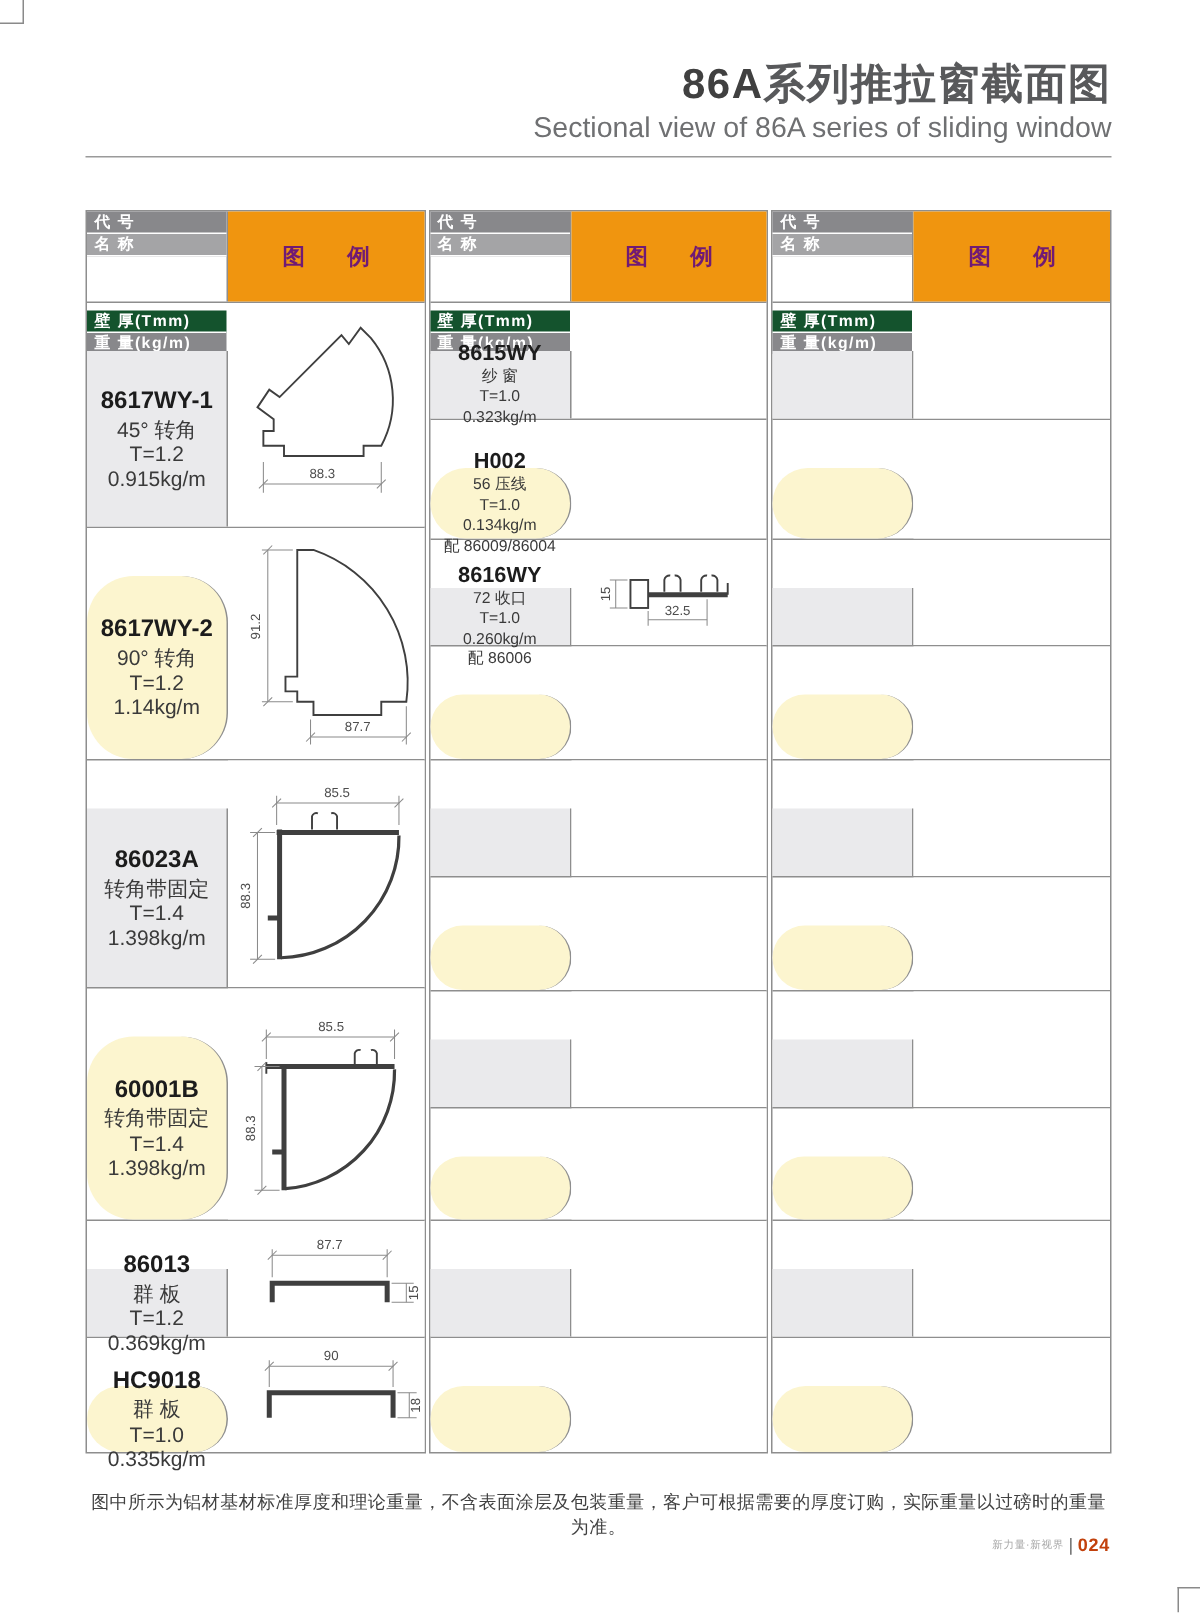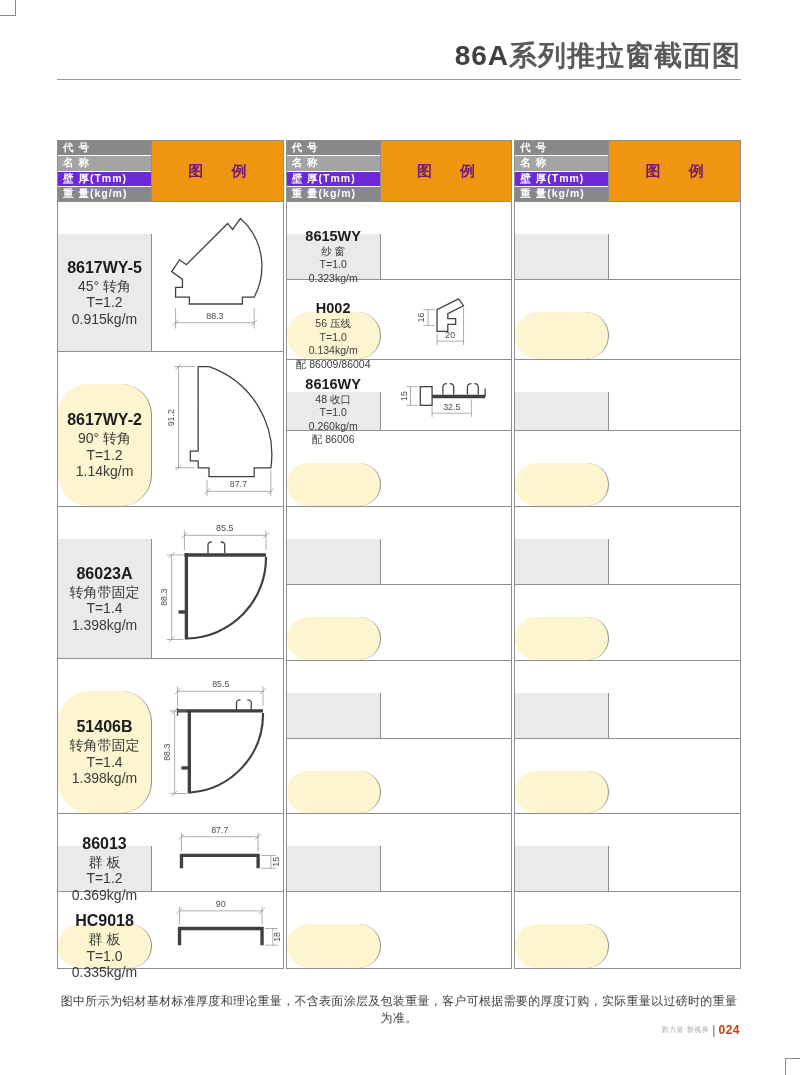--- a/index.html
+++ b/index.html
@@ -19,21 +19,21 @@
   .subtitle{font-size:19px;color:#6F7072;margin-top:3px;line-height:22px;}
   .rule{margin-top:7px;border-top:1px solid #9A9A9A;height:0;}
 
   
   .table{position:absolute;left:57px;top:140px;width:684px;display:flex;gap:2px;}
   .group{flex:1;border:1px solid #8E8E8E;box-sizing:border-box;background:#fff;}
   .ghead{display:flex;height:60px;}
   .hl-col{width:94px;display:flex;flex-direction:column;border-right:1px solid #8E8E8E;box-sizing:border-box;}
   .hrow{flex:1;color:#ffffff;font-size:10.5px;font-weight:bold;display:flex;align-items:center;
         padding-left:5px;letter-spacing:1px;white-space:nowrap;border-bottom:1px solid #fff;box-sizing:border-box;}
-  .h1{background:#88888B;}.h2{background:#A4A4A6;}.h3{background:#6d28d9;}
+  .h1{background:#88888B;}.h2{background:#A4A4A6;}.h3{background:#14532d;margin-top:36px;}
   .h4{background:#88888B;border-bottom:none;}
   .legend{flex:1;background:#F0950F;color:#701a75;font-weight:bold;font-size:15px;
           display:flex;align-items:center;justify-content:center;letter-spacing:12px;text-indent:12px;}
 
   .row{display:flex;border-top:1px solid #8E8E8E;box-sizing:border-box;}
   .lab{width:94px;box-sizing:border-box;border-right:1px solid #8E8E8E;display:flex;
        flex-direction:column;align-items:center;justify-content:center;text-align:center;padding:2px 7px;margin-top:32px;}
   .lab .code{font-size:16px;font-weight:bold;color:#1c1c1c;line-height:20px;white-space:nowrap;}
   .lab .ln{font-size:14px;color:#3a3a3a;line-height:16.5px;white-space:nowrap;}
   .compact .code{font-size:14.5px;line-height:17px;}
@@ -61,39 +61,40 @@
 </head>
 <body>
 
 <div class="page">
 
   <div class="crop-tl"></div>
   <div class="crop-br"></div>
 
   <div class="masthead">
     <div class="title"><span class="hl">86A</span><span>系列推拉窗截面图</span></div>
+    <div class="subtitle">Sectional view of 86A series of sliding window</div>
     <div class="rule"></div>
   </div>
 
   <div class="table">
 
     <div class="group">
       <div class="ghead">
         <div class="hl-col">
           <div class="hrow h1">代 号</div>
           <div class="hrow h2">名 称</div>
           <div class="hrow h3">壁 厚(Tmm)</div>
           <div class="hrow h4">重 量(kg/m)</div>
         </div>
         <div class="legend">图 例</div>
       </div>
 
       <div class="row" style="height:150px">
         <div class="lab bg-g">
-          <div class="code">8617WY-5</div>
+          <div class="code">8617WY-1</div>
           <div class="ln">45°  转角</div>
           <div class="ln">T=1.2</div>
           <div class="ln">0.915kg/m</div>
         </div>
         <div class="dia">
           <svg viewBox="0 0 133 150" preserveAspectRatio="xMidYMid meet">
             <path class="pr" d="M24,96 L24,86 L31,86 L31,78 L20,70 L28,58 L35,63 L77,21 L82,27 L90,16 L97,23 A66,66 0 0 1 104,96 L92,96 L92,103 L38,103 L38,96 Z"></path>
             <line class="dl" x1="24" y1="107" x2="24" y2="128"></line>
               <line class="dl" x1="104" y1="107" x2="104" y2="128"></line>
             <line class="dl" x1="24" y1="122" x2="104" y2="122"></line>
@@ -156,21 +157,21 @@
             <line class="dl" x1="20" y1="48" x2="20" y2="134"></line>
             <line class="dl" x1="17" y1="51" x2="23" y2="45"></line>
               <line class="dl" x1="17" y1="137" x2="23" y2="131"></line>
             <text class="dim" transform="rotate(-90 15 91)" x="15" y="91">88.3</text>
           </svg>
         </div>
       </div>
 
       <div class="row" style="height:155px">
         <div class="lab bg-y">
-          <div class="code">51406B</div>
+          <div class="code">60001B</div>
           <div class="ln">转角带固定</div>
           <div class="ln">T=1.4</div>
           <div class="ln">1.398kg/m</div>
         </div>
         <div class="dia">
           <svg viewBox="0 0 133 155" preserveAspectRatio="xMidYMid meet">
             <line class="tk" x1="26" y1="52" x2="113" y2="52"></line>
             <line class="pr" x1="26" y1="49" x2="26" y2="57"></line>
             <line class="tk" x1="38" y1="52" x2="38" y2="136"></line>
             <line class="tk" x1="30" y1="110" x2="38" y2="110"></line>
@@ -263,39 +264,26 @@
       </div>
 
       <div class="row" style="height:80px">
         <div class="lab bg-y compact">
           <div class="code">H002</div>
           <div class="ln">56 压线</div>
           <div class="ln">T=1.0</div>
           <div class="ln">0.134kg/m</div>
           <div class="ln">配 86009/86004</div>
         </div>
-        <div class="dia">
-          <svg viewBox="0 0 133 80" preserveAspectRatio="xMidYMid meet">
-            <path class="pr" d="M57,52 V30 L79,19 L84,26 L68,34 V39 H76 V45 H68 V52 Z"></path>
-            <line class="dl" x1="55" y1="30" x2="43" y2="30"></line>
-              <line class="dl" x1="55" y1="46" x2="43" y2="46"></line>
-            <line class="dl" x1="48" y1="30" x2="48" y2="46"></line>
-            <text class="dim" transform="rotate(-90 44 38)" x="44" y="38">16</text>
-            <line class="dl" x1="57" y1="54" x2="57" y2="66"></line>
-              <line class="dl" x1="84" y1="28" x2="84" y2="66"></line>
-            <line class="dl" x1="57" y1="62" x2="84" y2="62"></line>
-            <text class="dim" x="70.5" y="59">20</text>
-          </svg>
-        </div>
       </div>
 
       <div class="row" style="height:71px">
         <div class="lab bg-g compact">
           <div class="code">8616WY</div>
-          <div class="ln">48 收口</div>
+          <div class="ln">72 收口</div>
           <div class="ln">T=1.0</div>
           <div class="ln">0.260kg/m</div>
           <div class="ln">配 86006</div>
         </div>
         <div class="dia">
           <svg viewBox="0 0 133 71" preserveAspectRatio="xMidYMid meet">
             <rect class="pr" x="40" y="27" width="12" height="19"></rect>
             <line class="tk" x1="52" y1="37" x2="106" y2="37"></line>
             <line class="pr" x1="106" y1="37" x2="106" y2="29"></line>
             <path class="pr" d="M63,35 V27 A3.5,3.5 0 0 1 67,24"></path>

